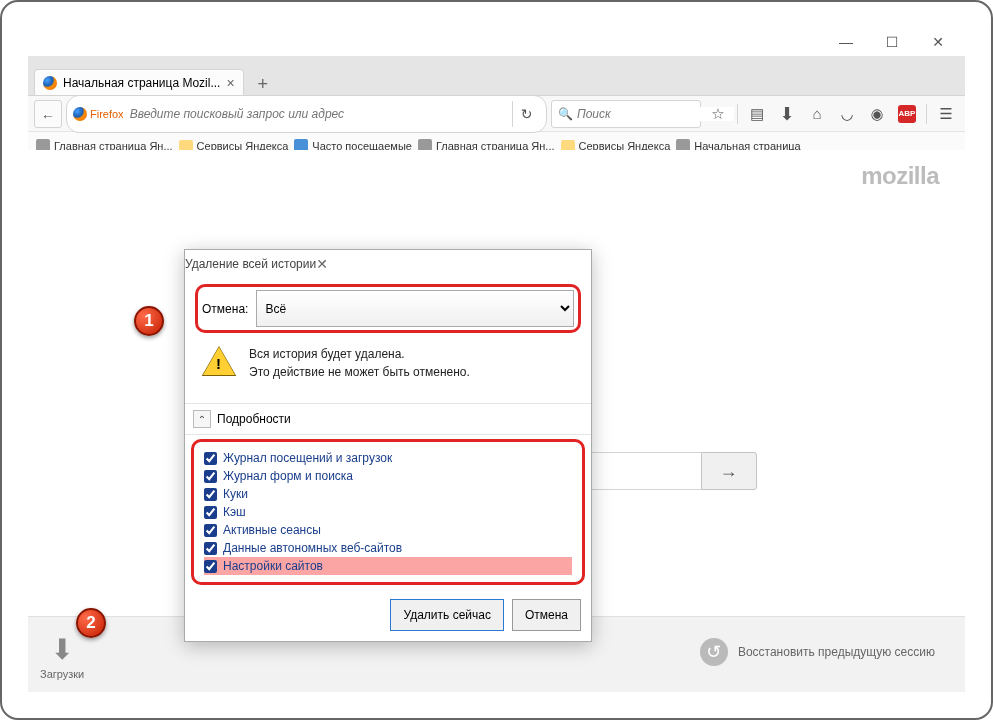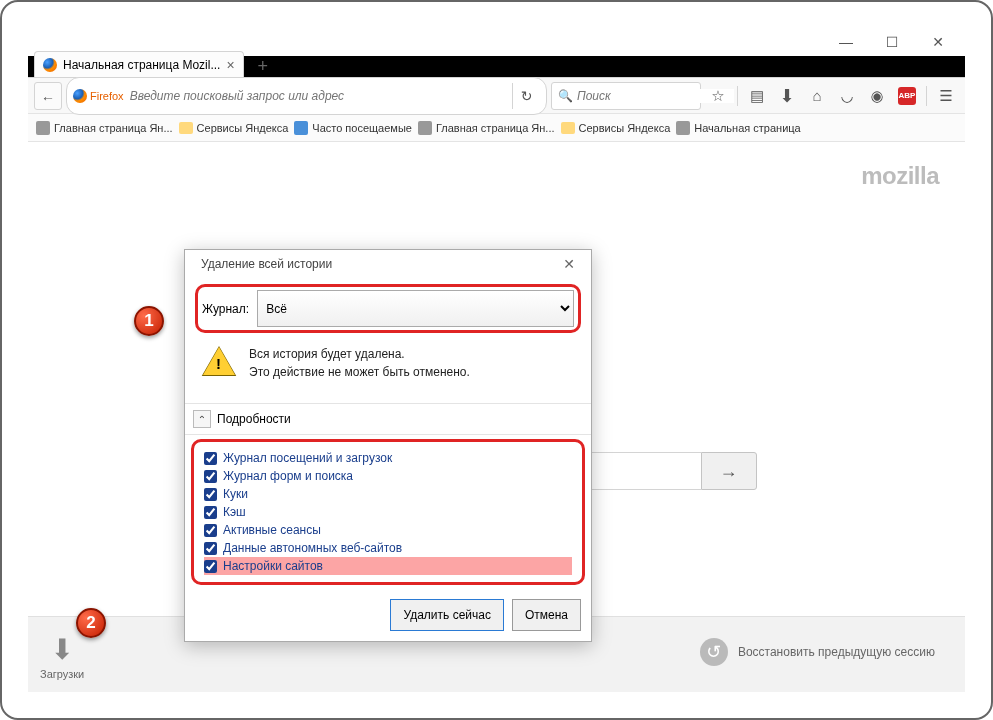--- a/index.html
+++ b/index.html
@@ -1,21 +1,21 @@
 <!DOCTYPE html>
 <html><head>
 <meta charset="utf-8">
 <style>
 * { box-sizing: border-box; margin: 0; padding: 0; }
 body { font-family: "Segoe UI", Tahoma, sans-serif; font-size: 12px; background: #fff; }
 .frame { width: 993px; height: 720px; border: 2px solid #666; border-radius: 18px; margin: 0 auto; position: relative; overflow: hidden; background: #fff; }
 .window { position: absolute; left: 26px; top: 26px; right: 26px; bottom: 26px; background: #fff; }
 .titlebar { height: 28px; display: flex; justify-content: flex-end; align-items: center; padding-right: 4px; background: #fff; }
 .winbtn { width: 46px; height: 28px; display: flex; align-items: center; justify-content: center; color: #555; font-size: 14px; }
-.tabbar { height: 22px; background: #000000; display: flex; align-items: flex-end; padding-left: 6px; border-bottom: 1px solid #d4d4d4; }
+.tabbar { height: 40px; background: #e5e5e5; display: flex; align-items: flex-end; padding-left: 6px; border-bottom: 1px solid #d4d4d4; }
 .tab { display: flex; align-items: center; background: #fcfcfc; border: 1px solid #d4d4d4; border-bottom: none; border-radius: 4px 4px 0 0; padding: 4px 8px; height: 26px; gap: 6px; }
 .tab-close { font-size: 14px; color: #666; }
 .newtab { width: 26px; height: 22px; display: flex; align-items: center; justify-content: center; font-size: 18px; color: #666; margin-left: 6px; }
 .ff-icon { width: 14px; height: 14px; border-radius: 50%; background: radial-gradient(circle at 30% 30%, #4aa0ff 0%, #1a5fb4 40%, #ff8c00 55%, #e66000 100%); display: inline-block; }
 .navbar { height: 36px; background: #f8f8f8; border-bottom: 1px solid #e4e4e4; display: flex; align-items: center; padding: 0 6px; gap: 4px; }
 .navbtn { width: 28px; height: 28px; border: 1px solid #d4d4d4; border-radius: 3px; background: #fbfbfb; display: flex; align-items: center; justify-content: center; color: #555; font-size: 14px; }
 .urlbar { flex: 1; height: 38px; border: 1px solid #d4d4d4; border-radius: 13px; background: #fff; display: flex; align-items: center; padding: 16px 6px; gap: 6px; }
 .urlbar .ffprefix { color: #e66000; font-size: 11px; display: flex; align-items: center; gap: 3px; }
 .urlbar input { flex: 1; border: none; outline: none; font-size: 12px; font-style: italic; color: #9a9a9a; }
 .reloadbtn { width: 28px; height: 26px; border-left: 1px solid #d4d4d4; display: flex; align-items: center; justify-content: center; font-size: 14px; color: #555; }
@@ -32,21 +32,21 @@
 .mozilla-logo { position: absolute; top: 12px; right: 26px; color: #bcbcbc; font-size: 24px; font-weight: bold; letter-spacing: -0.5px; }
 .searchrow { position: absolute; top: 302px; left: 50%; transform: translateX(-50%); width: 520px; height: 38px; display: flex; }
 .searchrow .sb { flex: 1; border: 1px solid #d4d4d4; border-right: none; border-radius: 3px 0 0 3px; }
 .searchrow .go { width: 56px; border: 1px solid #c4c4c4; border-radius: 0 3px 3px 0; background: #f0f0f0; display: flex; align-items: center; justify-content: center; font-size: 18px; color: #555; }
 .bottombar { position: absolute; bottom: 0; left: 0; right: 0; height: 76px; background: #f2f2f2; border-top: 1px solid #e0e0e0; display: flex; align-items: center; }
 .dl { position: absolute; left: 12px; bottom: 12px; display: flex; flex-direction: column; align-items: center; gap: 2px; color: #666; font-size: 11px; }
 .dl-arrow { font-size: 28px; color: #888; }
 .restore { position: absolute; right: 30px; bottom: 26px; display: flex; align-items: center; gap: 10px; color: #666; font-size: 12px; }
 .restore-icon { width: 28px; height: 28px; border-radius: 50%; background: #bababa; display: flex; align-items: center; justify-content: center; color: #fff; font-size: 18px; }
 .dialog { position: absolute; left: 156px; top: 221px; width: 408px; background: #fff; border: 1px solid #aaa; box-shadow: 0 4px 18px rgba(0,0,0,0.25); }
-.dlg-title { height: 28px; display: flex; align-items: center; justify-content: space-between; padding: 0 16px; font-size: 12px; color: #444; gap: 47px; }
+.dlg-title { height: 28px; display: flex; align-items: center; justify-content: flex-start; padding: 0 0; font-size: 12px; color: #444; }
 .dlg-close { font-size: 14px; color: #666; }
 .dlg-body { padding: 8px 10px; }
 .delrow { display: flex; align-items: center; gap: 8px; }
 .delrow select { flex: 1; height: 37px; border: 1px solid #aaa; padding: 0 4px; font-size: 12px; background: linear-gradient(#fff,#f0f0f0); }
 .redbox { border: 3px solid #e02424; border-radius: 10px; padding: 3px 4px; }
 .redbox-1 { margin-top: -2px; }
 .warn { display: flex; gap: 14px; padding: 14px 8px 16px 8px; font-size: 12px; color: #222; }
 .warn-icon { width: 32px; height: 28px; position: relative; }
 .tri { width: 0; height: 0; border-left: 16px solid transparent; border-right: 16px solid transparent; border-bottom: 28px solid #ffcf33; position: absolute; }
 .tri-border { border-bottom-color: #7a6200; transform: scale(1.08); }
@@ -159,21 +159,21 @@
   </div>
 
   <div class="dialog">
     <div class="dlg-title">
       <span>Удаление всей истории</span>
       <span class="dlg-close">✕</span>
     </div>
     <div class="dlg-body">
       <div class="redbox redbox-1">
         <div class="delrow">
-          <span>Журнал:</span>
+          <span>Отмена:</span>
           <select>
             <option>Всё</option>
           </select>
         </div>
       </div>
       <div class="warn">
         <div class="warn-icon">
           <div class="tri tri-border"></div>
               <div class="tri"></div>
               <span class="excl">!</span>

